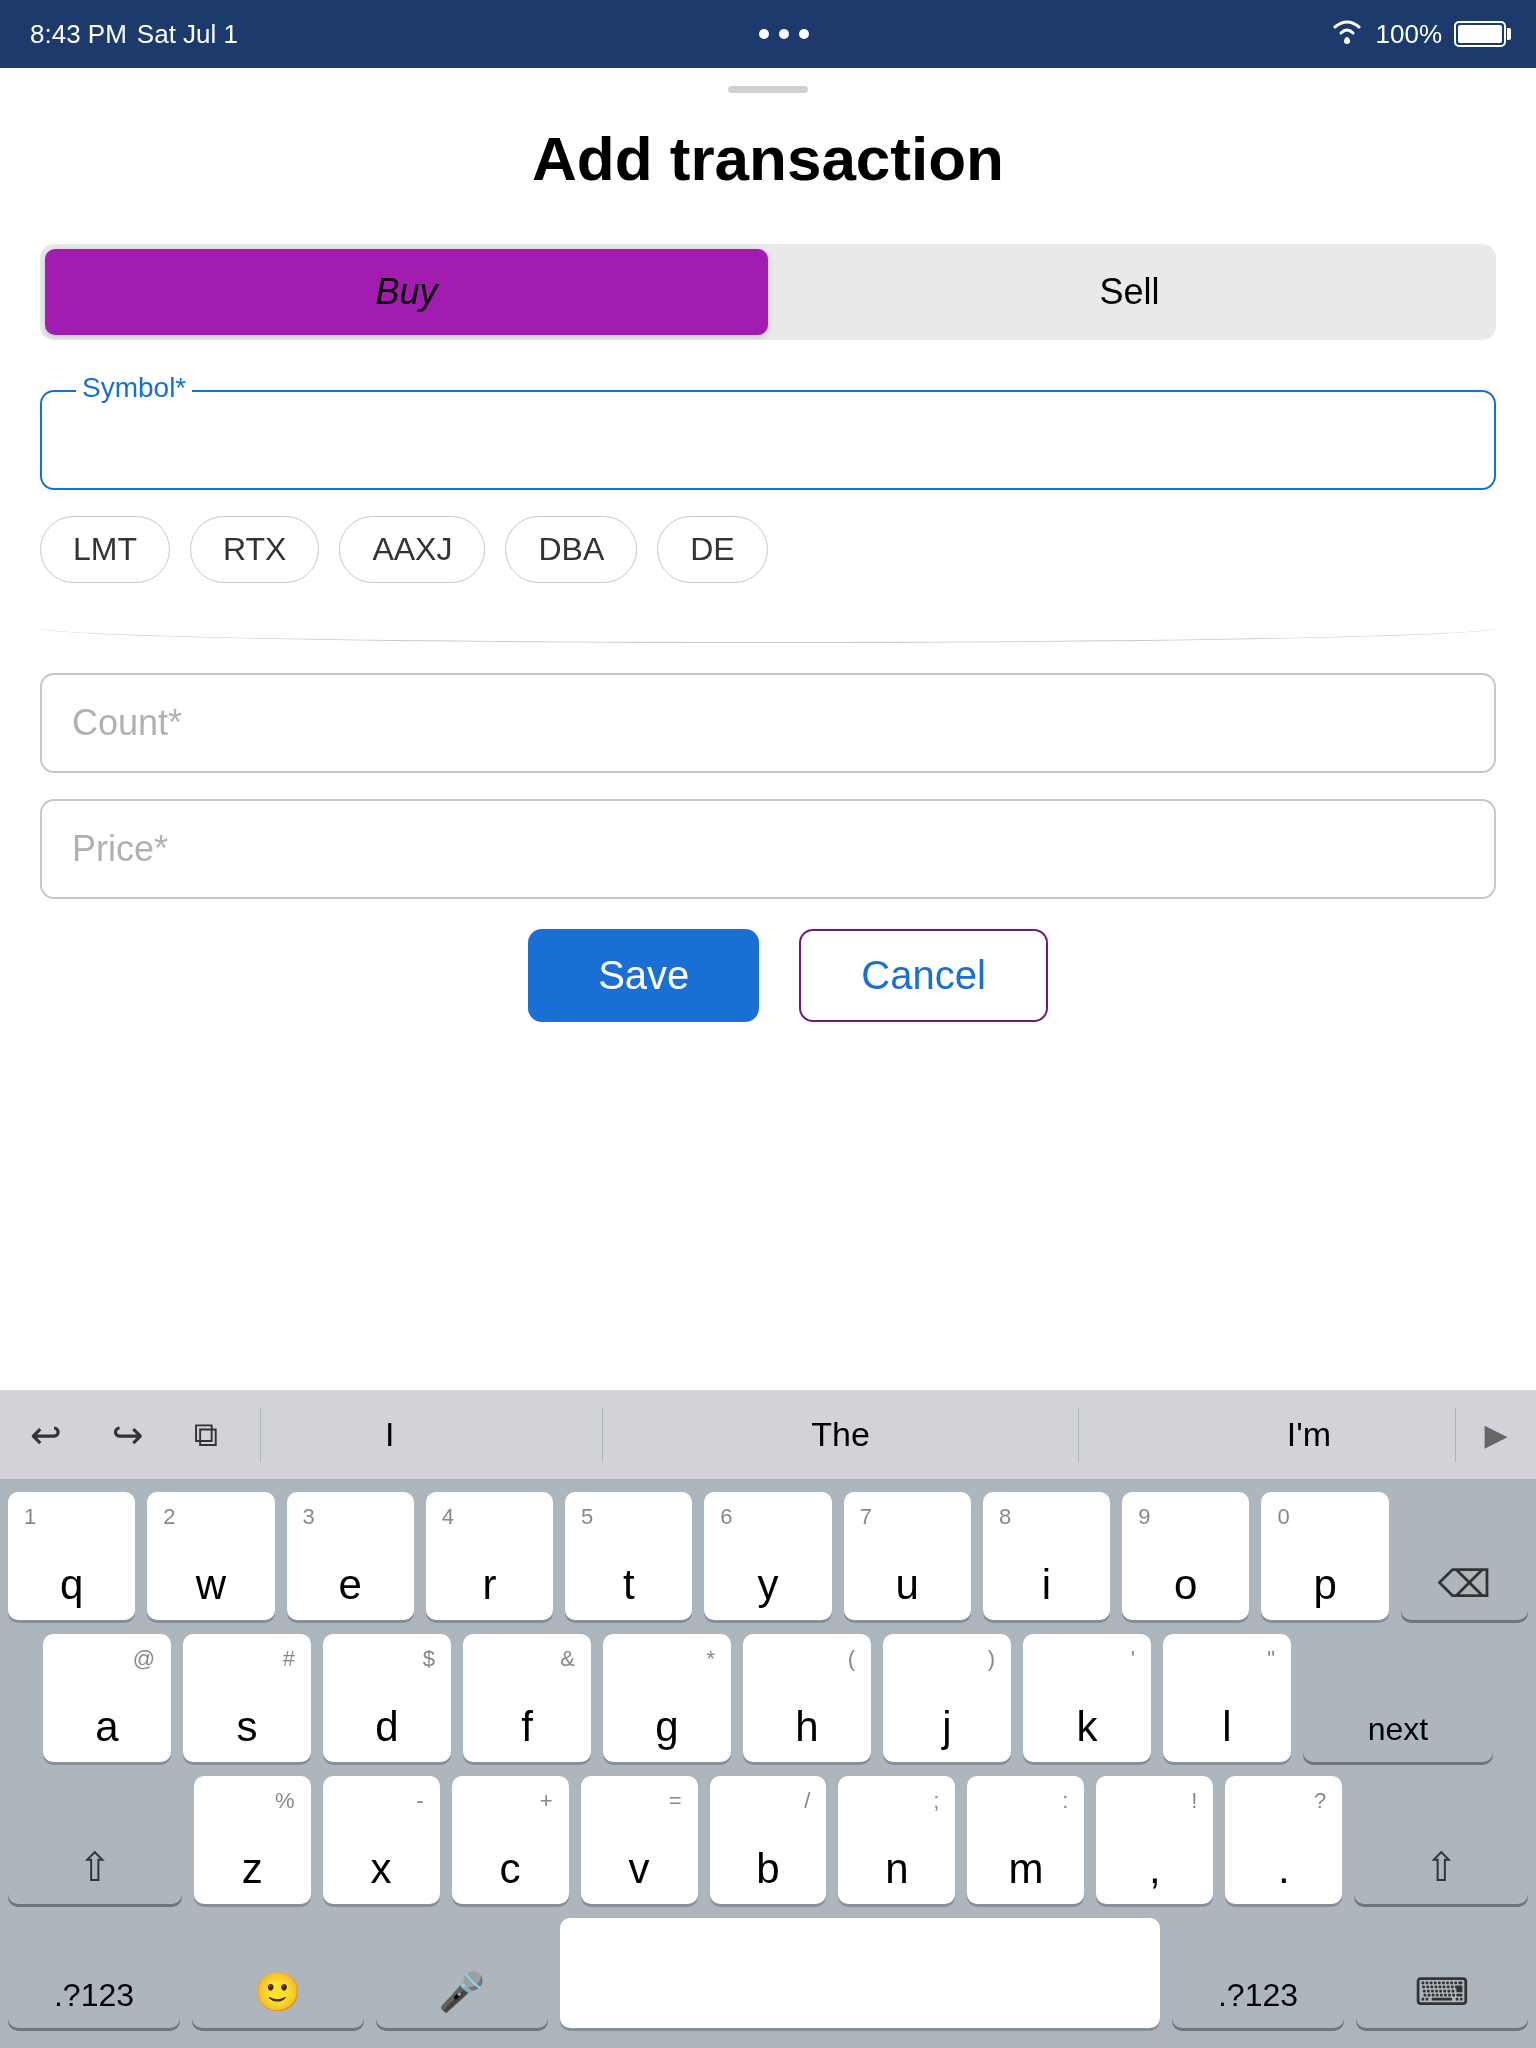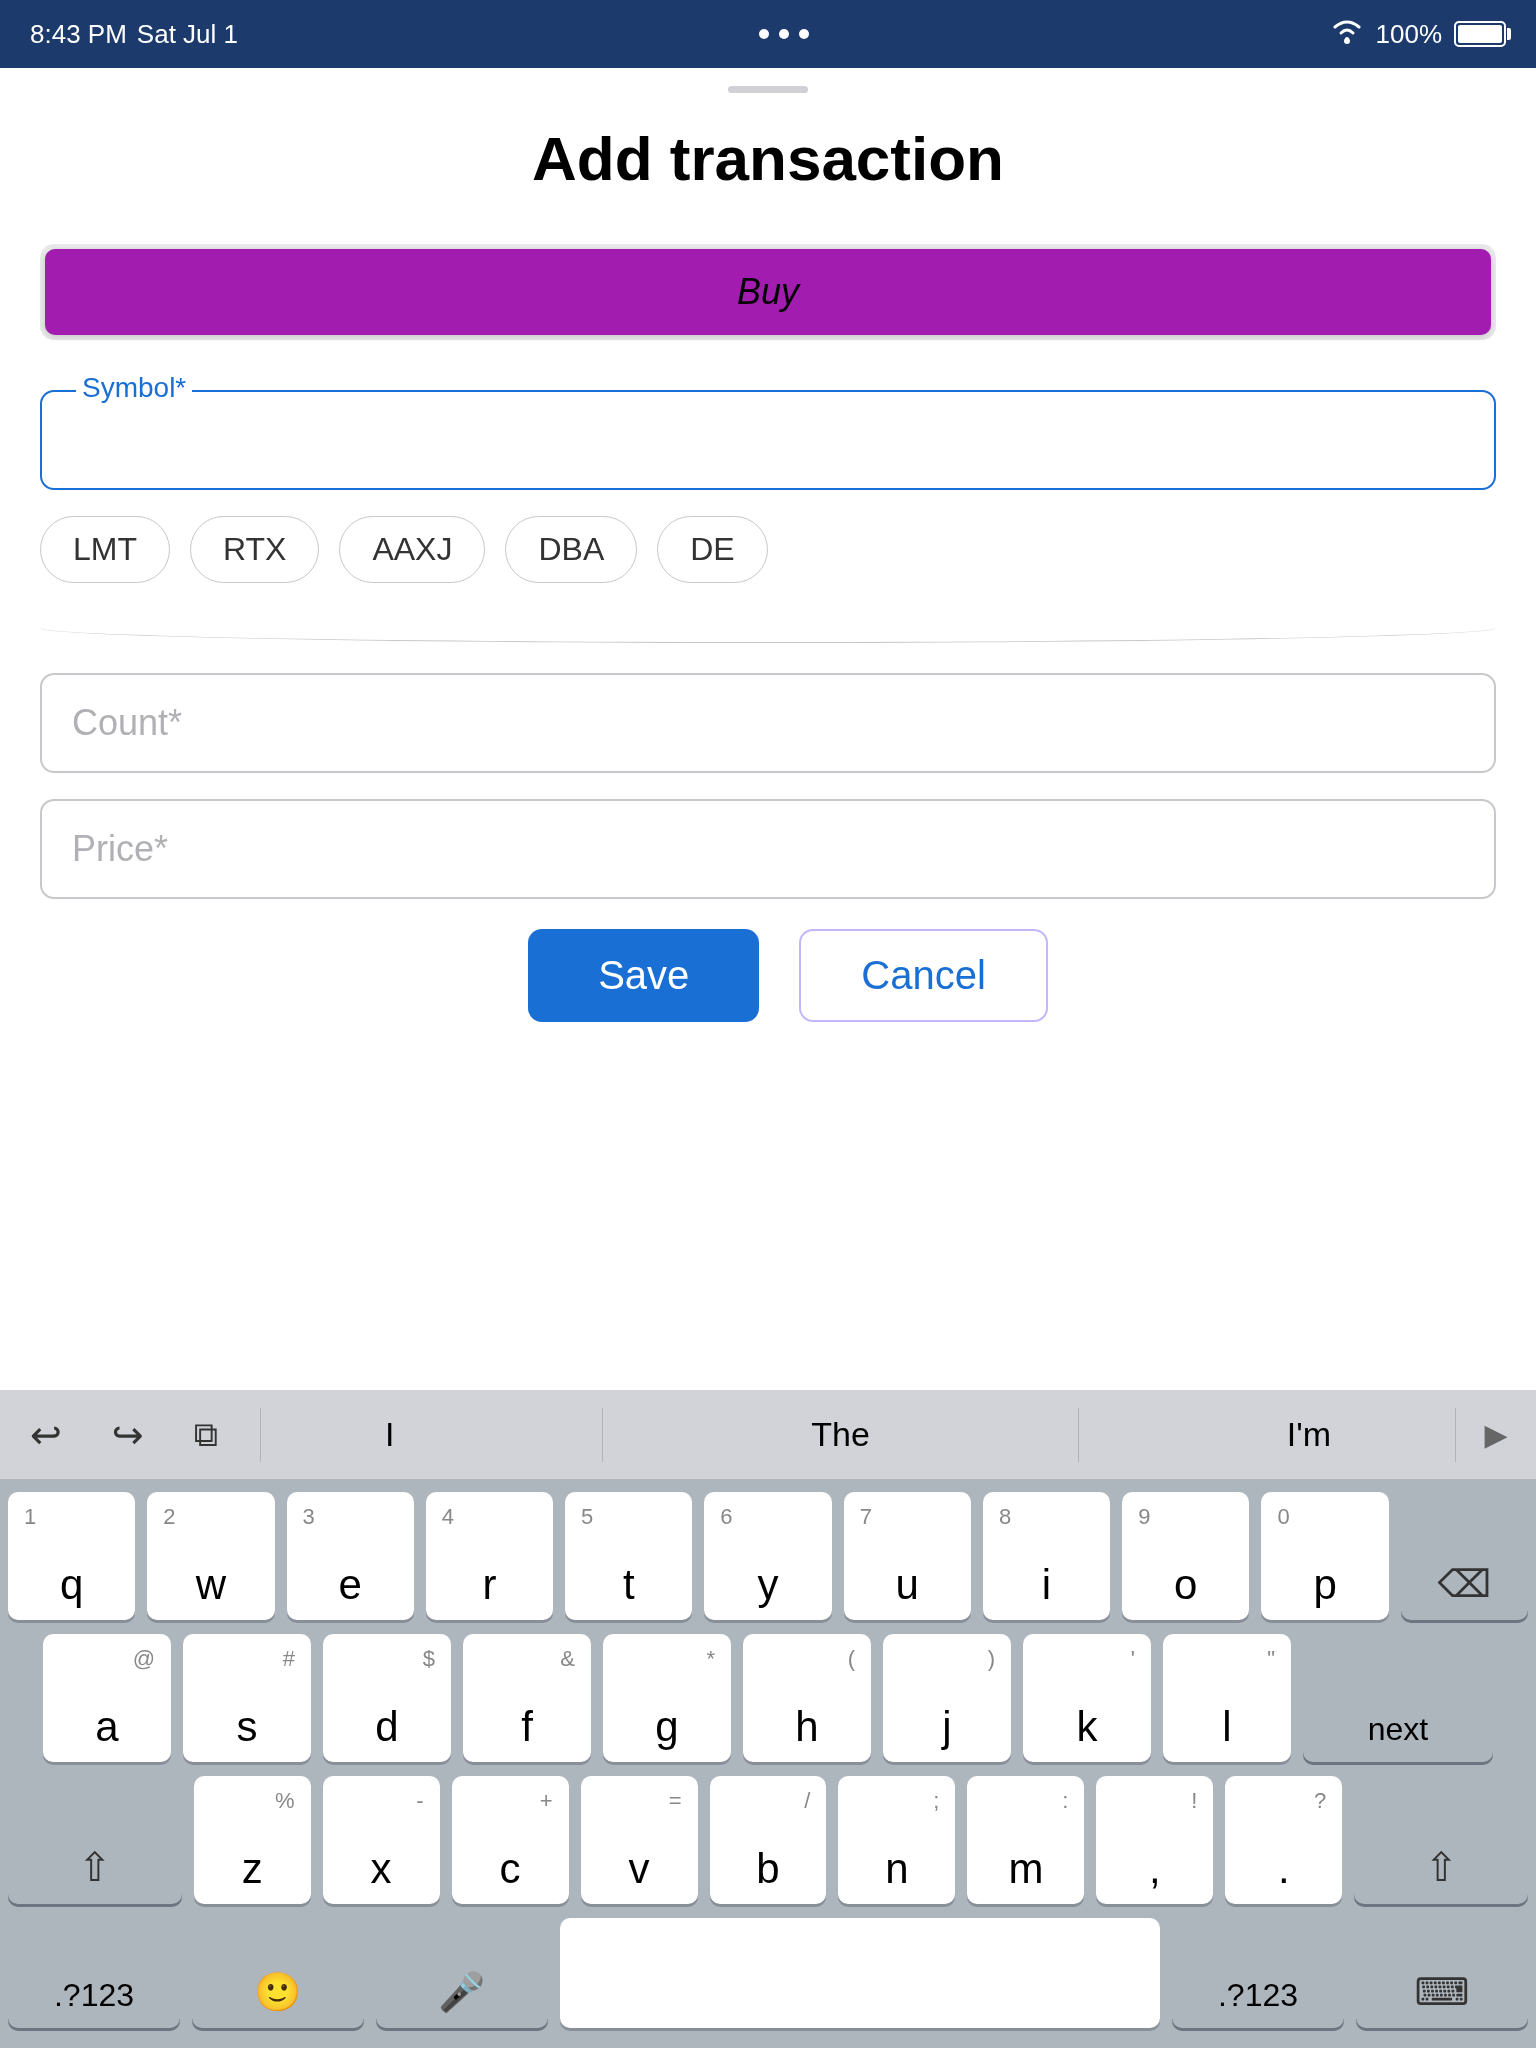--- a/index.html
+++ b/index.html
@@ -178,21 +178,21 @@
       border-radius: 14px;
       font-size: 40px;
       font-weight: 500;
       padding: 22px 70px;
       cursor: pointer;
       margin-left: 40px;
     }
     .btn-cancel {
       background: white;
       color: #1a6fd4;
-      border: 2px solid #c4b5fd;
+      border: 2px solid #701a75;
       border-radius: 14px;
       font-size: 40px;
       font-weight: 500;
       padding: 22px 60px;
       cursor: pointer;
     }
 
     
     .keyboard-area {
       position: absolute;
@@ -337,20 +337,21 @@
   </div>
 </div>
 
 <div class="main-content">
   <div class="drag-handle"></div>
 
   <div class="page-title">Add transaction</div>
 
   <div class="toggle-container">
     <button class="toggle-btn active">Buy</button>
+    <button class="toggle-btn">Sell</button>
   </div>
 
   <div class="field-wrapper" style="margin-top: 40px;">
     <span class="field-label">Symbol*</span>
     <input class="text-input" type="text" value="" style="">
   </div>
 
   <div class="chips-container">
     <button class="chip">LMT</button>
     <button class="chip">RTX</button>

